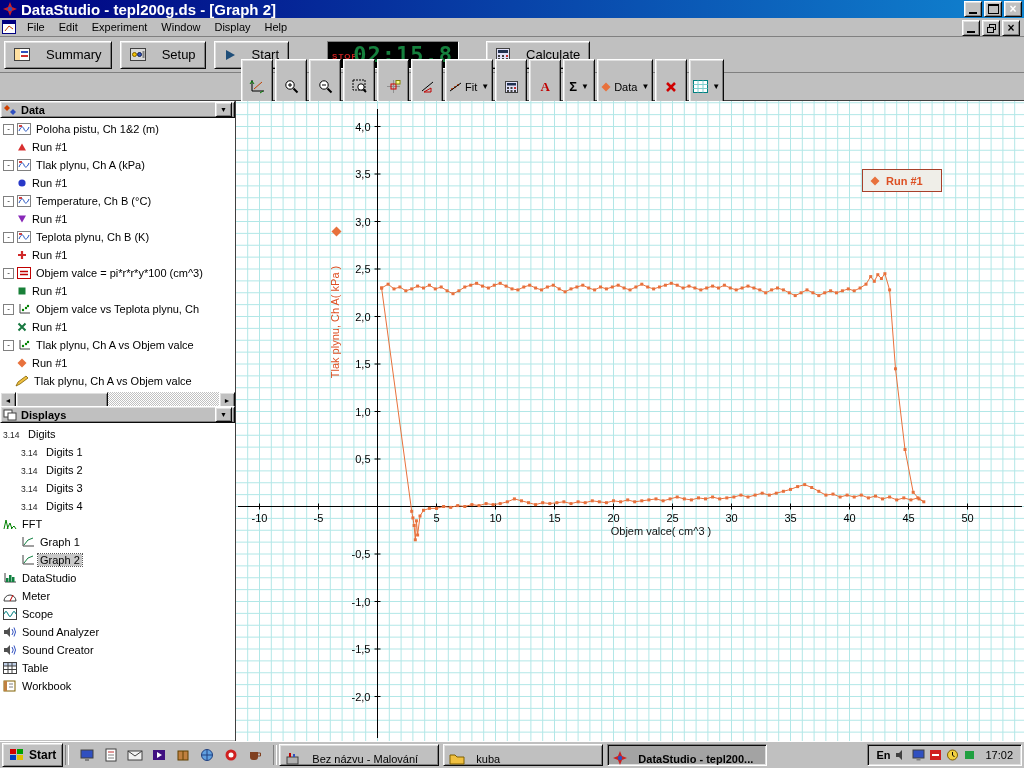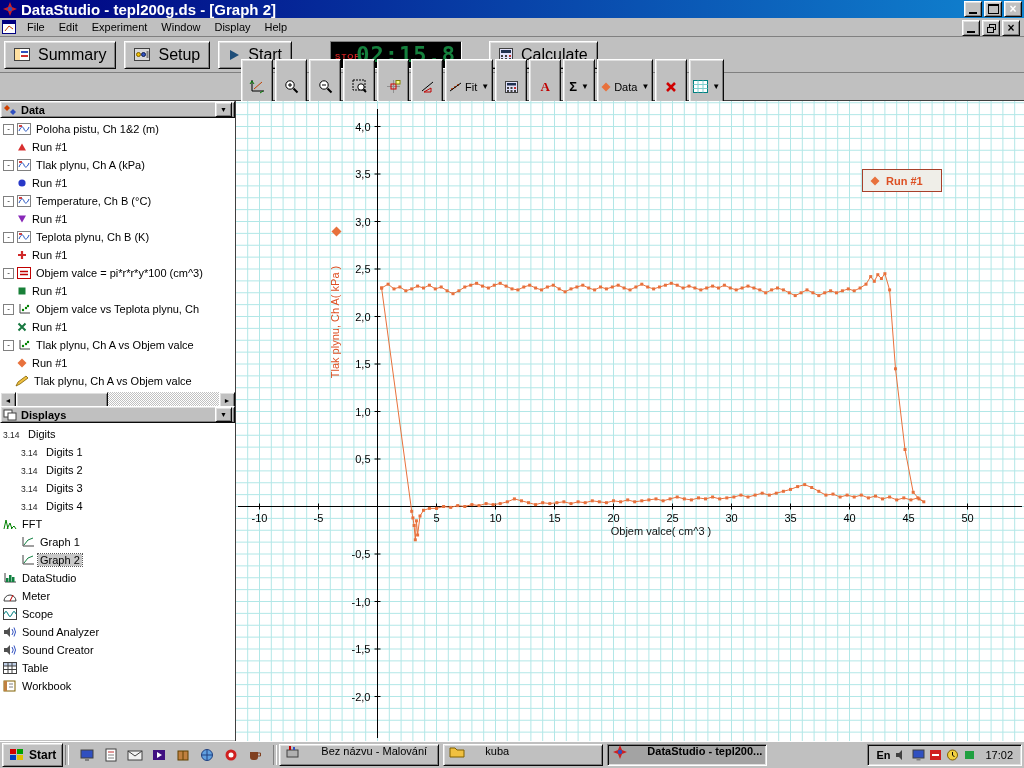--- a/index.html
+++ b/index.html
@@ -20,21 +20,21 @@
   .g-max{display:inline-block;width:9px;height:7px;border:1px solid #000;border-top-width:2px;}
   .g-close{font:bold 12px "Liberation Sans",sans-serif;line-height:10px;}
   
   .menubar{position:absolute;left:0;top:18px;width:1024px;height:19px;display:flex;align-items:center;
     border-bottom:1px solid #808080;box-sizing:border-box;background:#c0c0c0;padding-left:2px;}
   .menu-item{padding:10px 7px;}
   .mdi-controls{position:absolute;right:2px;top:2px;display:flex;}
   
   .toolbar-main{position:absolute;left:0;top:37px;width:1024px;height:36px;display:flex;align-items:center;
     padding-left:4px;box-sizing:border-box;border-bottom:1px solid #808080;background:#c0c0c0;}
-  .tb-btn{height:26px;display:inline-flex;align-items:center;gap:8px;padding:0 9px;font-size:16px;margin-right:8px;}
+  .tb-btn{height:26px;display:inline-flex;align-items:center;gap:16px;padding:0 9px;font-size:13px;margin-right:8px;}
   .timer{position:relative;width:130px;height:26px;background:#000;margin-left:30px;margin-right:27px;
     border:1px solid;border-color:#808080 #fff #fff #808080;box-sizing:content-box;}
   .timer .stop{position:absolute;left:4px;top:10px;font-size:8px;font-weight:bold;color:#d02020;letter-spacing:1px;}
   .timer .digits{position:absolute;right:5px;top:0px;font-family:"DejaVu Sans Mono",monospace;
     font-weight:bold;font-size:22px;color:#15803d;letter-spacing:1px;}
   
   .toolbar-graph{position:absolute;left:0;top:73px;width:1024px;height:28px;display:flex;align-items:center;
     gap:2px;padding-left:241px;box-sizing:border-box;background:#c0c0c0;border-bottom:1px solid #404040;}
   .gbtn{height:22px;min-width:24px;display:inline-flex;align-items:center;justify-content:center;gap:3px;
     padding:16px 3px;font-size:11px;}
@@ -75,21 +75,21 @@
     transform:rotate(-90deg);}
   .y-axis-diamond{position:absolute;left:95px;top:125px;}
   
   .taskbar{position:absolute;left:0;top:741px;width:1024px;height:27px;background:#c0c0c0;
     border-top:1px solid #fff;box-sizing:border-box;display:flex;align-items:center;padding:0 2px;}
   .start-btn{height:22px;display:inline-flex;align-items:center;gap:4px;padding:0 6px;font-weight:bold;font-size:12px;}
   .ql{display:flex;align-items:center;gap:4px;margin:0 6px;}
   .ql-item{width:20px;height:20px;display:flex;align-items:center;justify-content:center;}
   .tb-sep{width:2px;height:20px;border-left:1px solid #808080;border-right:1px solid #fff;margin:0 2px;}
   .tasks{display:flex;gap:4px;}
-  .task{width:160px;height:22px;display:inline-flex;align-items:flex-start;gap:20px;padding:0 5px;box-sizing:border-box;
+  .task{width:160px;height:22px;display:inline-flex;align-items:flex-end;gap:11px;padding:0 5px;box-sizing:border-box;
     font-size:11px;overflow:hidden;white-space:nowrap;}
   .task.active{border-color:#808080 #fff #fff #808080;box-shadow:inset 1px 1px 0 #0a0a0a,inset -1px -1px 0 #dfdfdf;
     background:#a3a3a3;font-weight:bold;}
   .tray{position:absolute;right:2px;top:2px;height:22px;display:flex;align-items:center;gap:5px;
     padding:0 8px;box-sizing:border-box;}
   .tray .lang{font-weight:bold;}
   .tray .clock{margin-left:4px;}
 </style>
 </head>
 <body>

